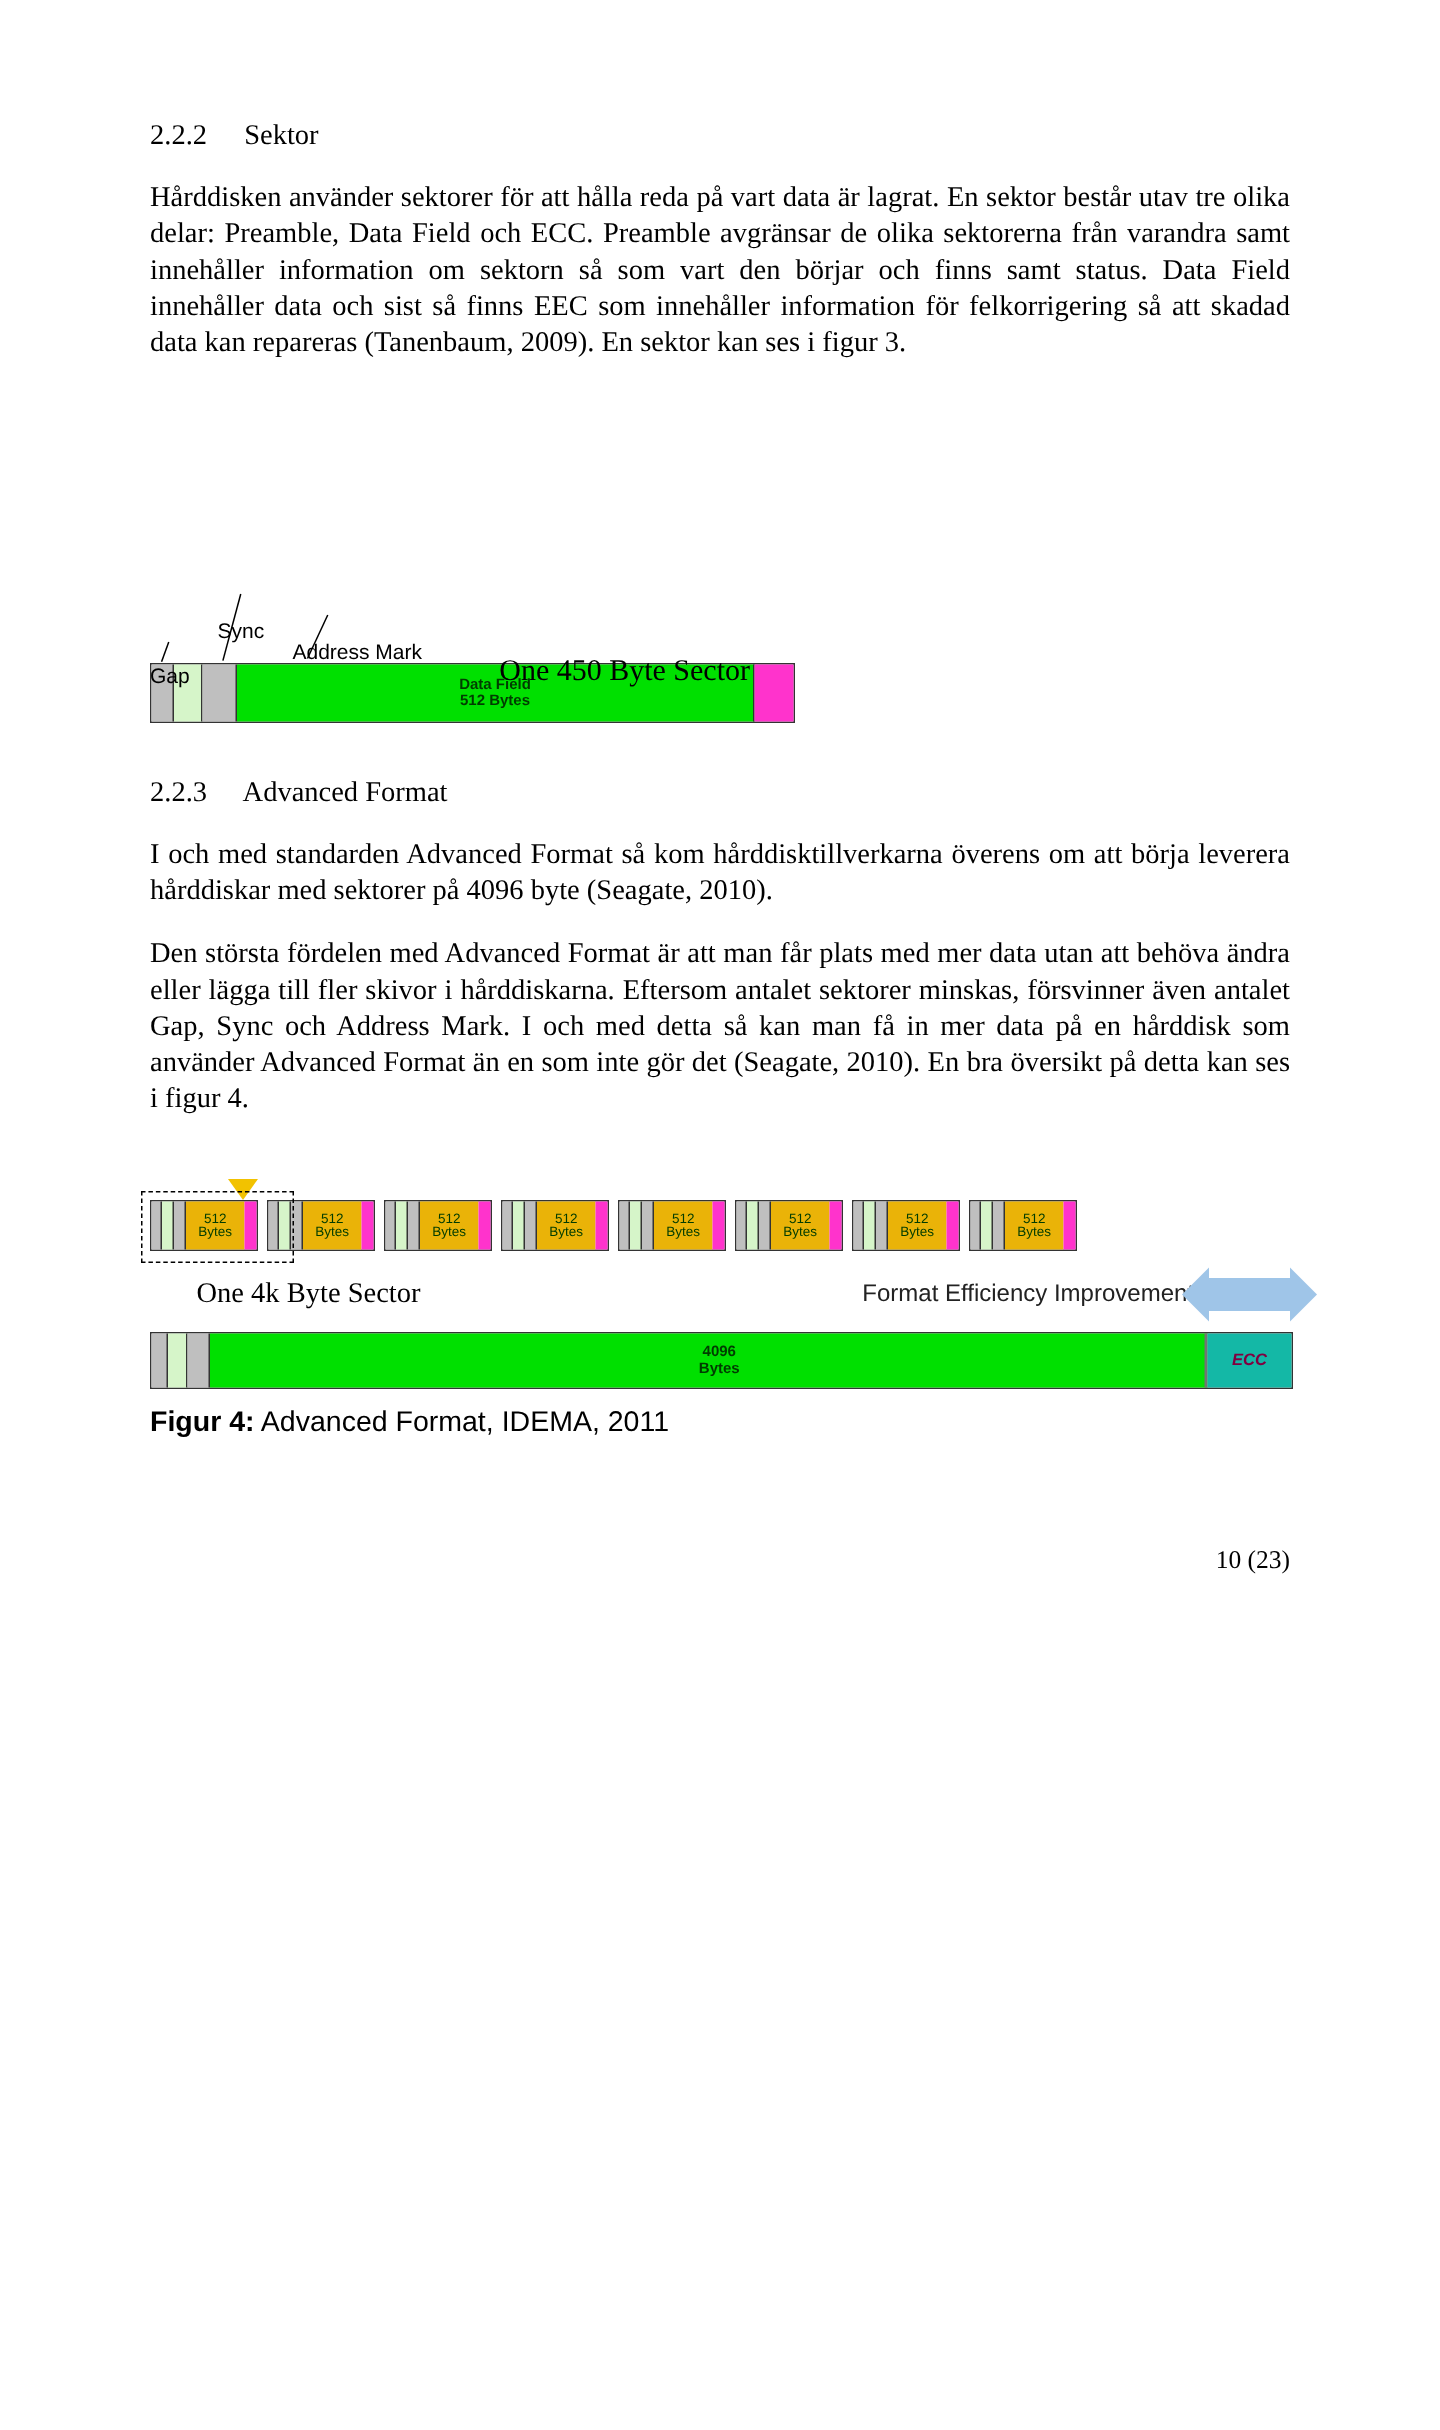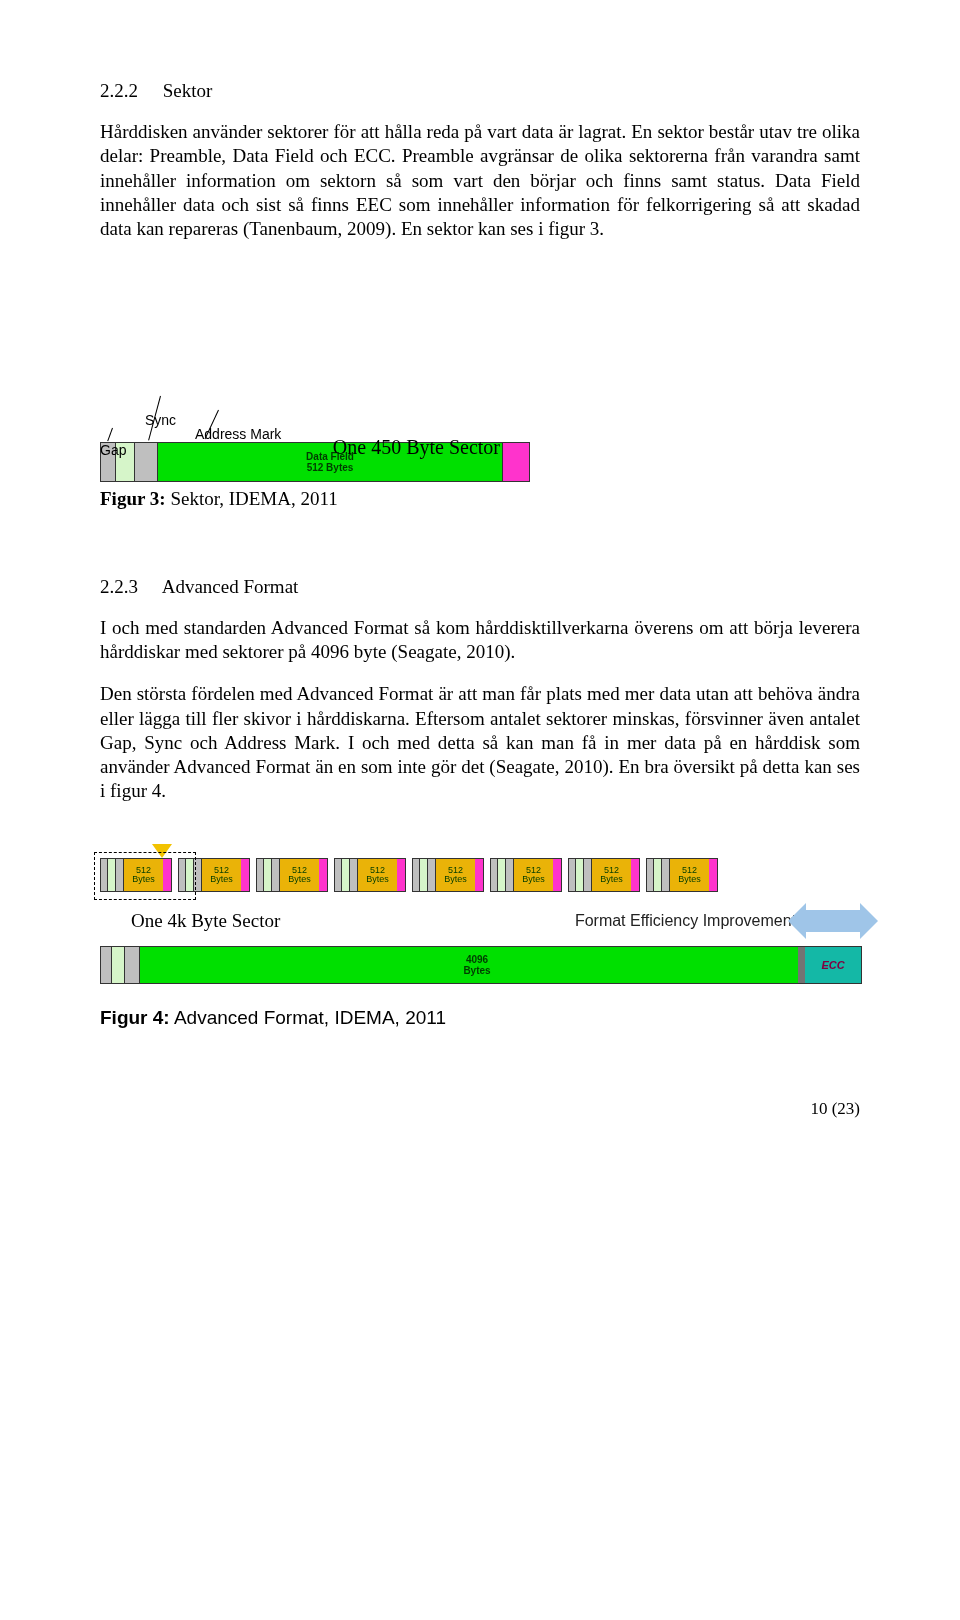--- a/index.html
+++ b/index.html
@@ -177,21 +177,21 @@
   .fig4-bigbar .g { width: 10px; background: #bfbfbf; border-right: 1px solid #333; }
   .fig4-bigbar .s { width: 12px; background: #d6f5c9; border-right: 1px solid #333; }
   .fig4-bigbar .a { width: 14px; background: #bfbfbf; border-right: 1px solid #333; }
   .fig4-bigbar .d {
     flex: 1;
     background: #00e000;
     color: #003c00;
     font-size: 10px;
     font-weight: bold;
     display: flex; flex-direction: column; align-items: center; justify-content: center;
-    border-right: 7px solid #737373;
+    border-right: 2px solid #737373;
     line-height: 1.1;
     font-family: Arial, sans-serif;
     padding-left: 16px;
   }
   .fig4-bigbar .e {
     width: 56px;
     background: #14b8a6;
     color: #800040;
     font-size: 11px;
     font-weight: bold;
@@ -231,23 +231,20 @@
       <div class="seg gap"></div>
       <div class="seg sync"></div>
       <div class="seg am"></div>
       <div class="seg data">
         <span>Data Field</span>
         <span>512 Bytes</span>
       </div>
       <div class="seg ecc"></div>
     </div>
   </div>
-  <div class="figure-caption">
-    <b>Figur 3:</b><span> Sektor, IDEMA, 2011</span>
-  </div>
 </div>
 
 <div class="spacer-med"></div>
 
 <div class="section-heading">
   <span class="num">2.2.3</span>
   <span>Advanced Format</span>
 </div>
 <p class="body">I och med standarden Advanced Format så kom hårddisktillverkarna överens om att börja leverera hårddiskar med sektorer på 4096 byte (Seagate, 2010).</p>
 <p class="body">Den största fördelen med Advanced Format är att man får plats med mer data utan att behöva ändra eller lägga till fler skivor i hårddiskarna. Eftersom antalet sektorer minskas, försvinner även antalet Gap, Sync och Address Mark. I och med detta så kan man få in mer data på en hårddisk som använder Advanced Format än en som inte gör det (Seagate, 2010). En bra översikt på detta kan ses i figur 4.</p>
@@ -353,18 +350,18 @@
     <div class="g"></div>
     <div class="s"></div>
     <div class="a"></div>
     <div class="d">
       <span>4096</span>
       <span>Bytes</span>
     </div>
     <div class="e">ECC</div>
   </div>
 
-  <div class="figure-caption" style="margin-top:23px;">
+  <div class="figure-caption" style="margin-top:12px;">
     <b>Figur 4:</b><span> Advanced Format, IDEMA, 2011</span>
   </div>
 </div>
 
 <div class="page-num">10 (23)</div>
 
 </body></html>

